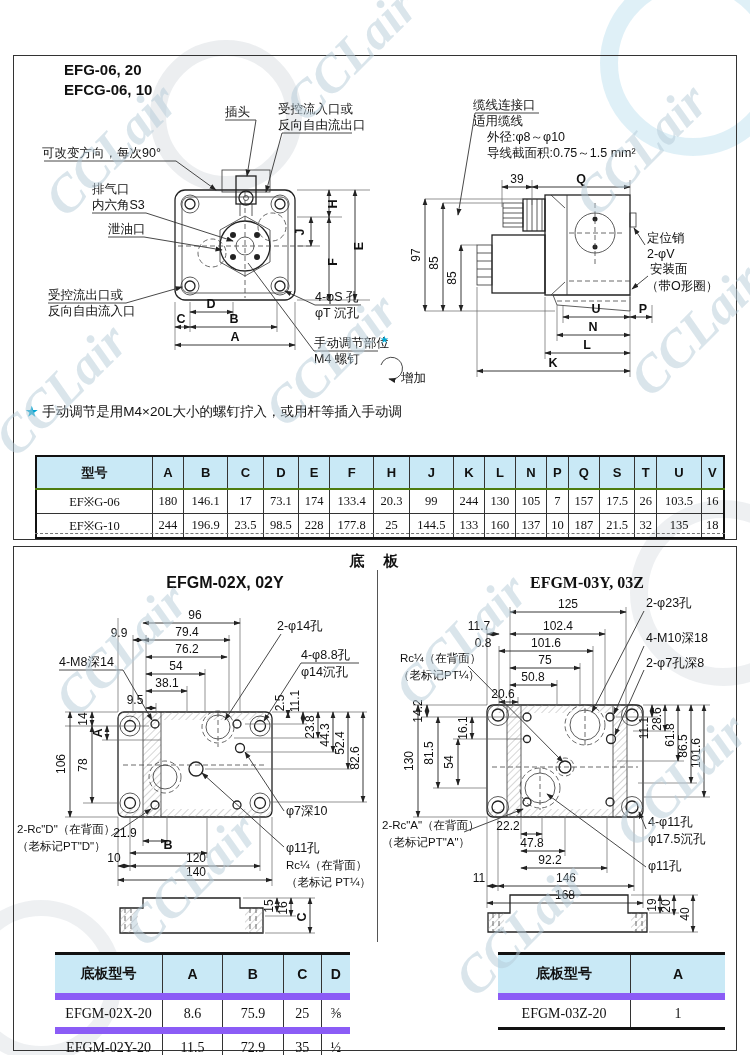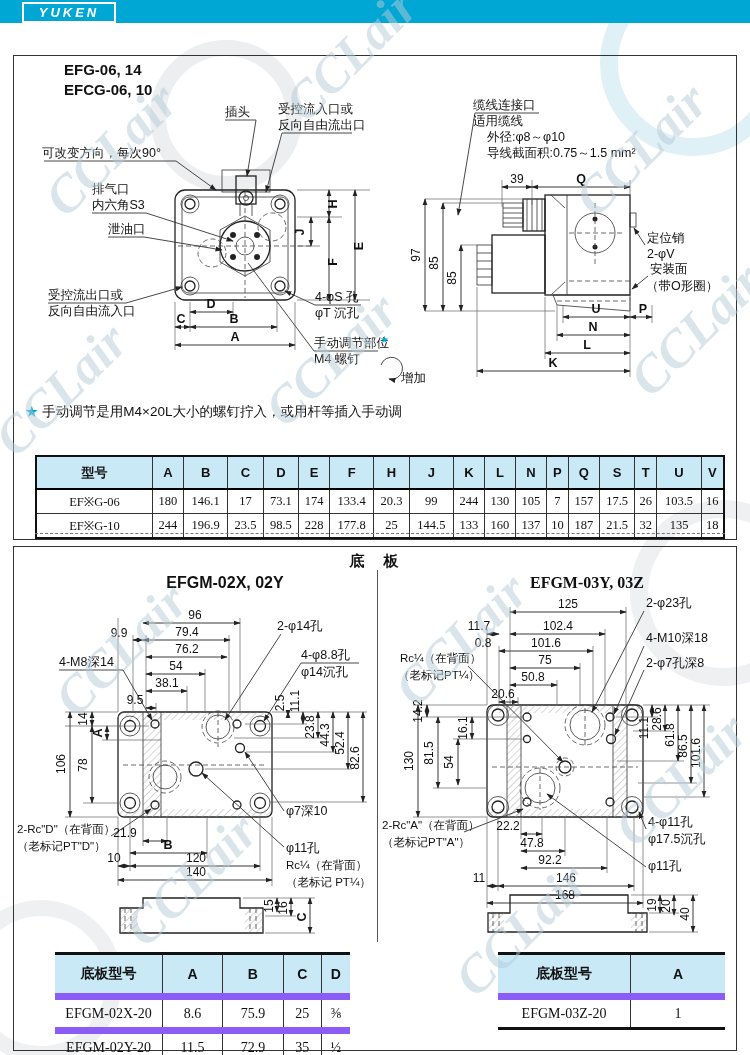--- a/index.html
+++ b/index.html
@@ -25,21 +25,21 @@
   .note .st{color:#00a6d4;}
   .note .l2{padding-left:15px;}
   
   table{border-collapse:collapse;}
   .tbl-m{position:absolute;left:35px;top:455px;width:690px;border:2px solid #111;
          font-family:"Liberation Serif",serif;font-size:12.5px;text-align:center;}
   .tbl-m th{background:#c9e9f6;font-family:"Liberation Sans",sans-serif;font-weight:bold;
             font-size:13px;height:29px;border:1px solid #333;}
   .tbl-m td{height:21px;border:1px solid #333;}
   .tbl-m th:first-child{width:113px;}
-  .tbl-m thead th{border-bottom:2px solid #000000;}
+  .tbl-m thead th{border-bottom:2px solid #4d7c0f;}
   .dashline{position:absolute;left:35px;top:533px;width:690px;border-top:1px dashed #777;}
   .tbl-b{position:absolute;font-family:"Liberation Serif",serif;font-size:14px;text-align:center;
          border-top:3px solid #111;border-bottom:3px solid #111;}
   .tbl-b th{background:#c9e9f6;font-family:"Liberation Sans",sans-serif;font-weight:bold;height:36px;
             border-right:1px solid #333;}
   .tbl-b td{height:25px;border-right:1px solid #333;border-top:7px solid #8b5cf6;}
   .tbl-b th:last-child,.tbl-b td:last-child{border-right:none;}
   .tbl-b thead th{border-bottom:2px solid #111;}
   .tbl-bl{left:55px;top:952px;width:295px;}
   .tbl-bl th:first-child{width:105px;}
@@ -91,29 +91,24 @@
   <div class="wm" style="left:560px;top:120px;">CCLair</div>
   <div class="wm" style="left:615px;top:300px;">CCLair</div>
   <div class="wm" style="left:-20px;top:360px;">CCLair</div>
   <div class="wm" style="left:250px;top:330px;">CCLair</div>
   <div class="wm" style="left:40px;top:620px;">CCLair</div>
   <div class="wm" style="left:380px;top:610px;">CCLair</div>
   <div class="wm" style="left:600px;top:750px;">CCLair</div>
   <div class="wm" style="left:110px;top:850px;">CCLair</div>
   <div class="wm" style="left:440px;top:900px;">CCLair</div>
 
-  <div class="topbar">
-    <div class="logobox">
-      <span>YUKEN</span>
-    </div>
-  </div>
 
   <div class="box box1"></div>
   <div class="sec-title">
-    <div>EFG-06, 14</div>
+    <div>EFG-06, 20</div>
     <div>EFCG-06, 10</div>
   </div>
 
   <svg style="left:20px;top:100px;" width="430" height="295" viewBox="0 0 430 295">
     <g>
       <rect class="ln" x="155" y="90" width="120" height="110" rx="10"></rect>
       <rect class="tn" x="162" y="97" width="106" height="96" rx="7"></rect>
       <circle class="tn" cx="170" cy="104" r="9"></circle>
         <circle class="ln" cx="170" cy="104" r="5"></circle>
       <circle class="tn" cx="260" cy="104" r="9"></circle>

